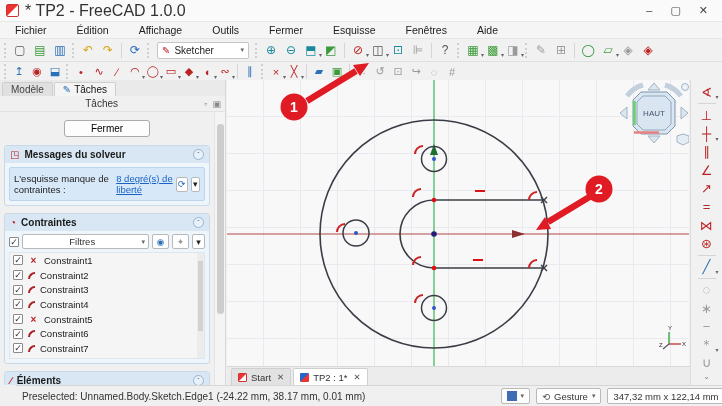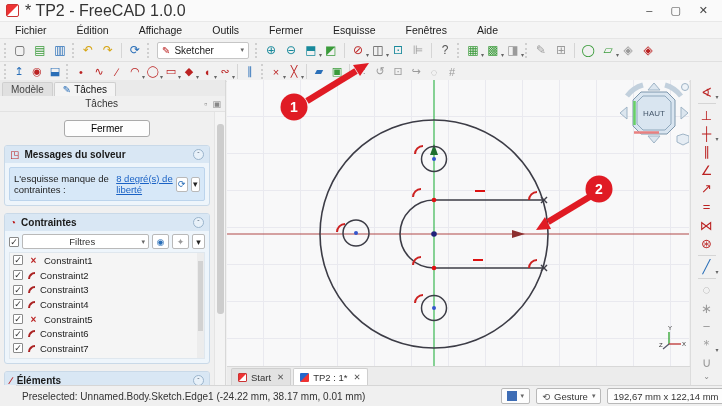--- a/index.html
+++ b/index.html
@@ -432,21 +432,21 @@
   <div class="sb-ctl">
     <span class="swatch"></span>
     <span class="caret">▾</span>
   </div>
   <div class="sb-ctl">
     <span class="c-dark">⟲</span>
     <span>Gesture</span>
     <span class="caret">▾</span>
   </div>
   <div class="sb-ctl">
-    <span>192,67 mm x 122,14 mm</span>
+    <span>347,32 mm x 122,14 mm</span>
     <span class="caret">▾</span>
   </div>
 </div>
 
 <svg class="overlay" width="722" height="406" viewBox="0 0 722 406">
   <line x1="307" y1="101" x2="356" y2="71" stroke="#e01b24" stroke-width="6.5"></line>
   <polygon points="369,63 360,76 353,65" fill="#e01b24"></polygon>
   <circle cx="294" cy="107" r="13.5" fill="#e01b24"></circle>
   <text x="294" y="112" font-size="14" font-weight="bold" fill="#fff" text-anchor="middle">1</text>
 

